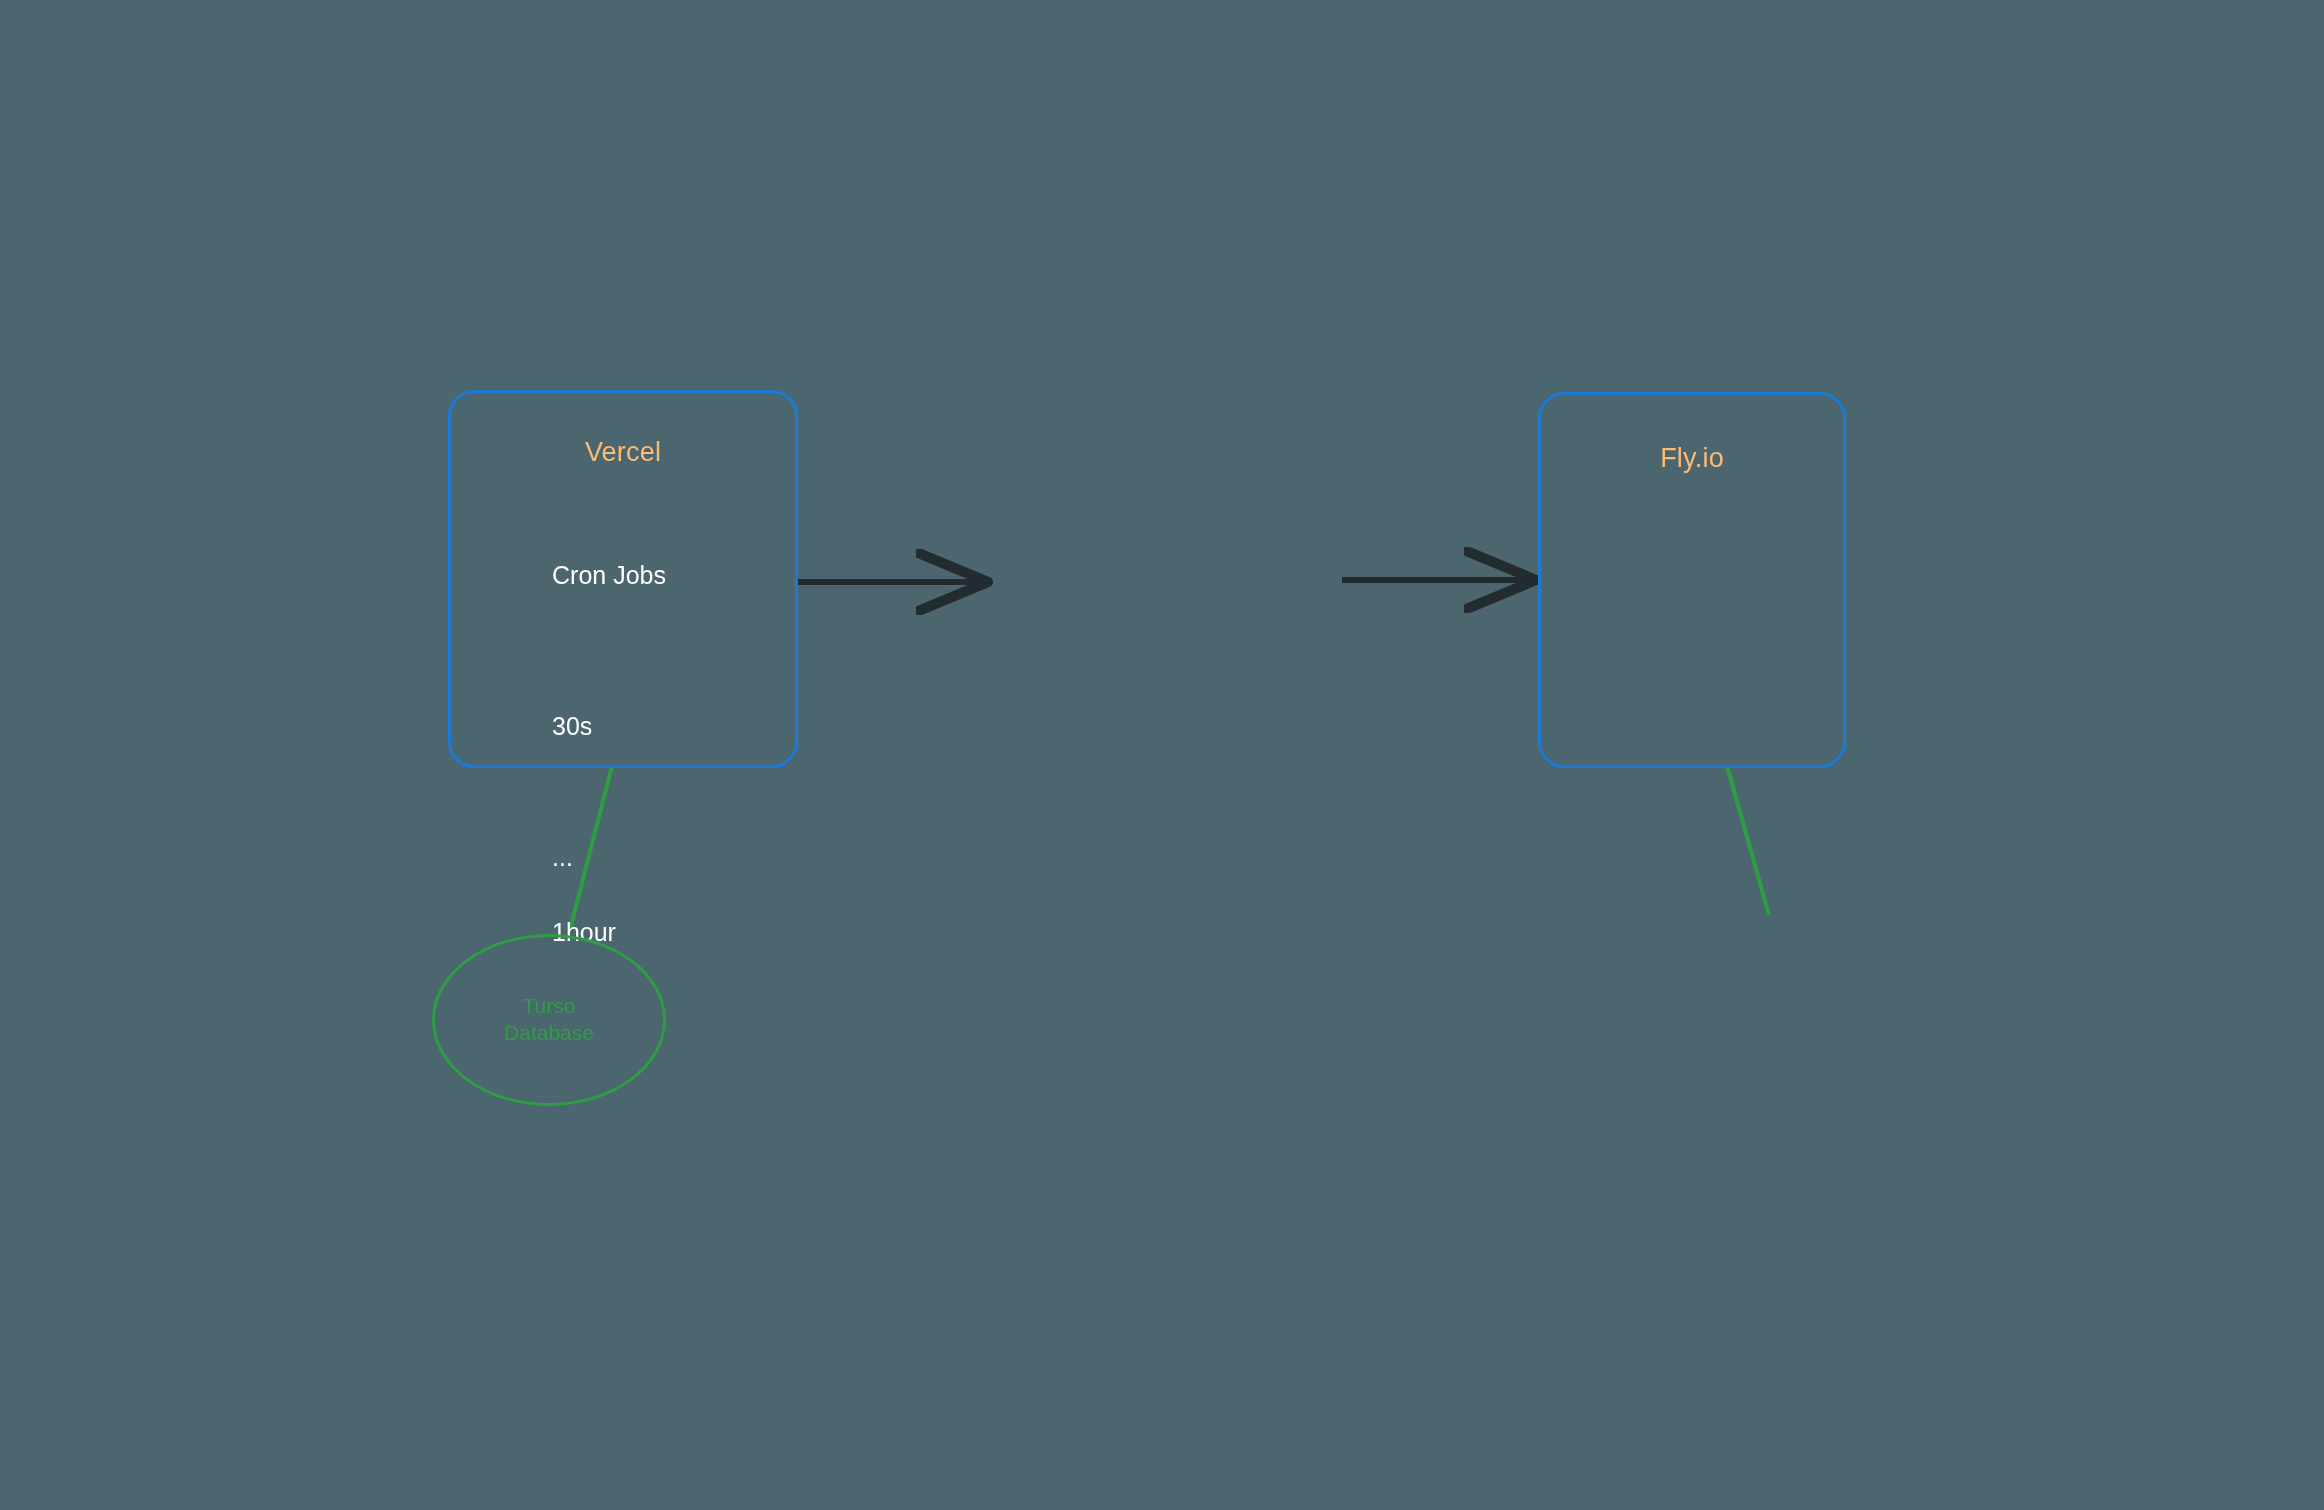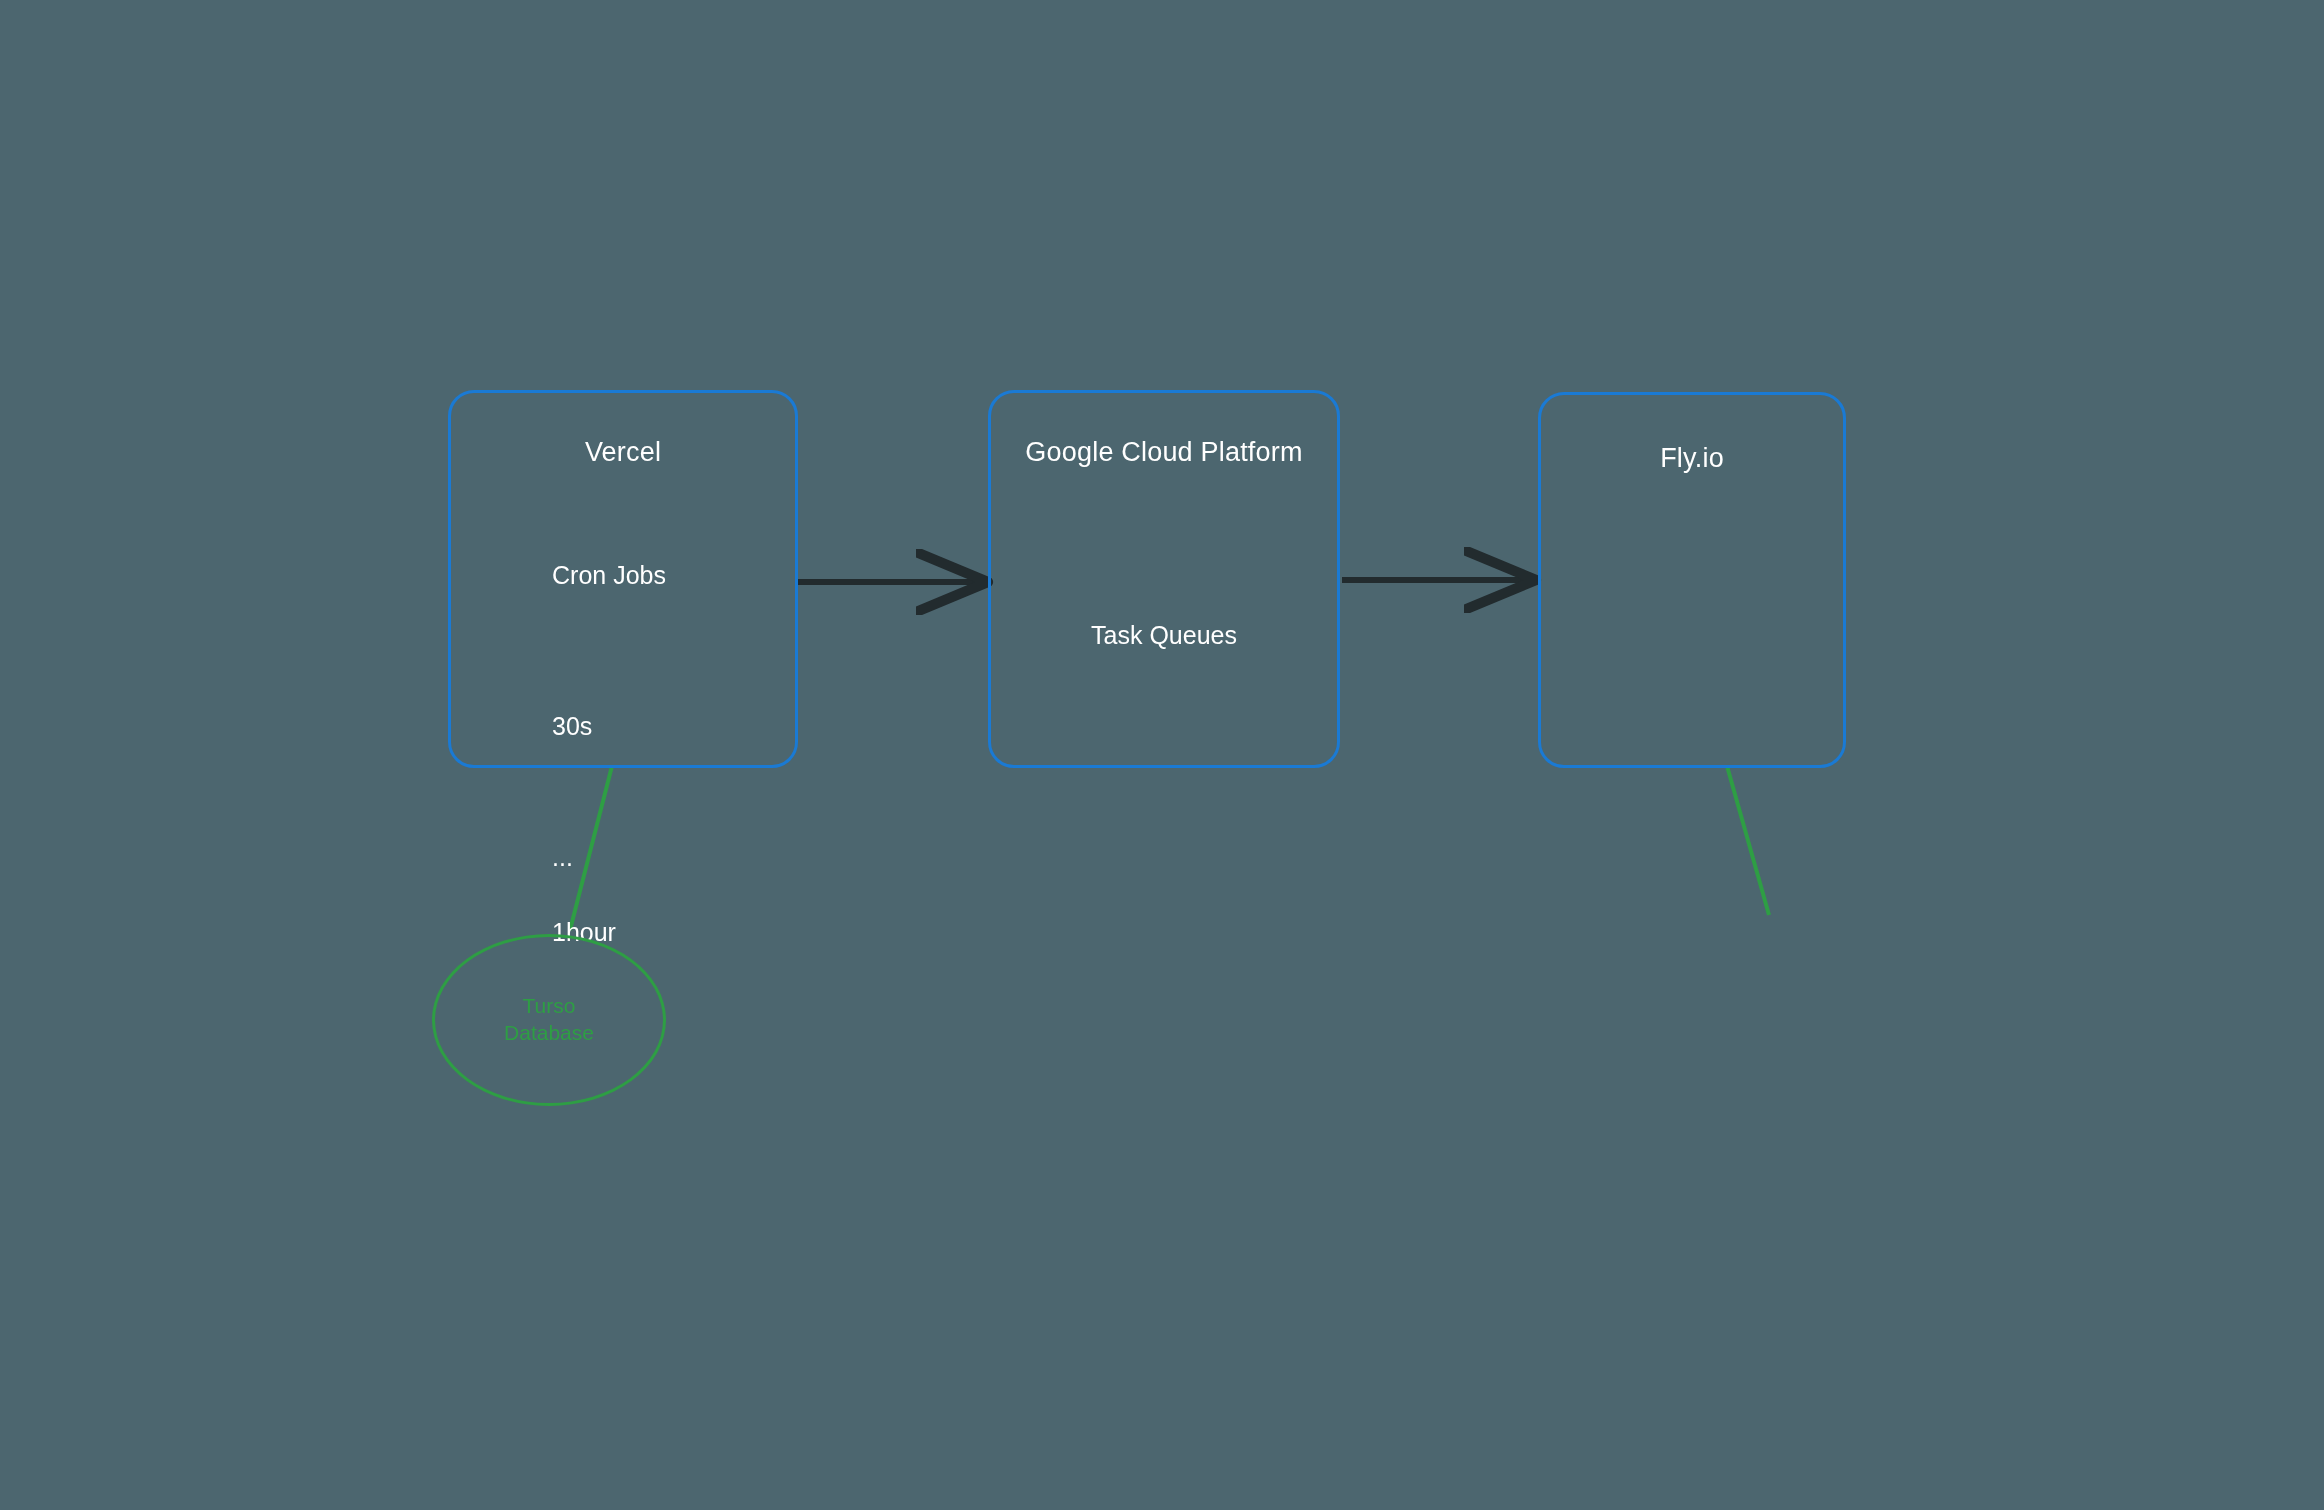--- a/index.html
+++ b/index.html
@@ -29,21 +29,21 @@
     box-sizing: border-box;
     border: 3px solid #1a7ad4;
     border-radius: 26px;
     background: transparent;
   }
   .node-title {
     position: absolute;
     left: 0;
     right: 0;
     text-align: center;
-    color: #ffffff;
+    color: #fdba74;
     font-size: 27px;
     font-weight: 500;
     letter-spacing: 0.2px;
     white-space: nowrap;
   }
   .node-lines {
     position: absolute;
     color: #ffffff;
     font-size: 25px;
     line-height: 1.0;
@@ -99,26 +99,20 @@
     <div class="node-lines" style="left:101px; top:120px;">
       <span class="ln">Cron Jobs</span>
       <span class="gap-sm"></span>
       <span class="ln">30s</span>
       <span class="gap-xs"></span>
       <span class="ln">...</span>
       <span class="ln">1hour</span>
     </div>
   </div>
 
-  <div class="node-box" style="left:988px; top:390px; width:352px; height:378px;">
-    <div class="node-title" style="top:44px;">Google Cloud Platform</div>
-    <div class="node-lines" style="left:0; right:0; top:180px; text-align:center;">
-      <span class="ln">Task Queues</span>
-    </div>
-  </div>
 
   <div class="node-box" style="left:1538px; top:392px; width:308px; height:376px;">
     <div class="node-title" style="top:48px;">Fly.io</div>
   </div>
 
   <div class="ellipse-node" style="left:432px; top:934px; width:234px; height:172px;">
     <span class="ellipse-label">Turso
 Database</span>
   </div>
 

